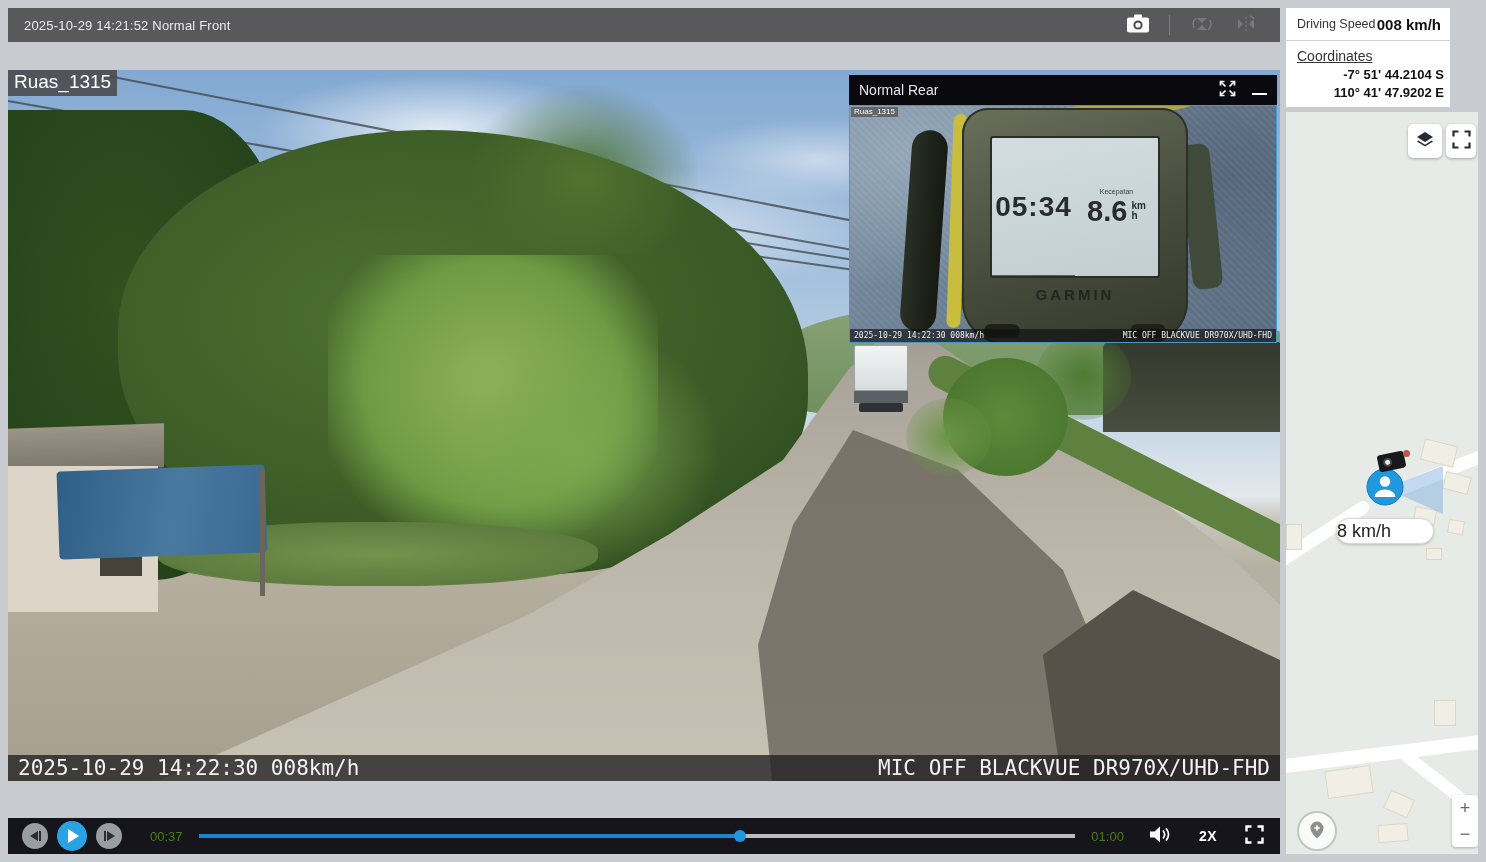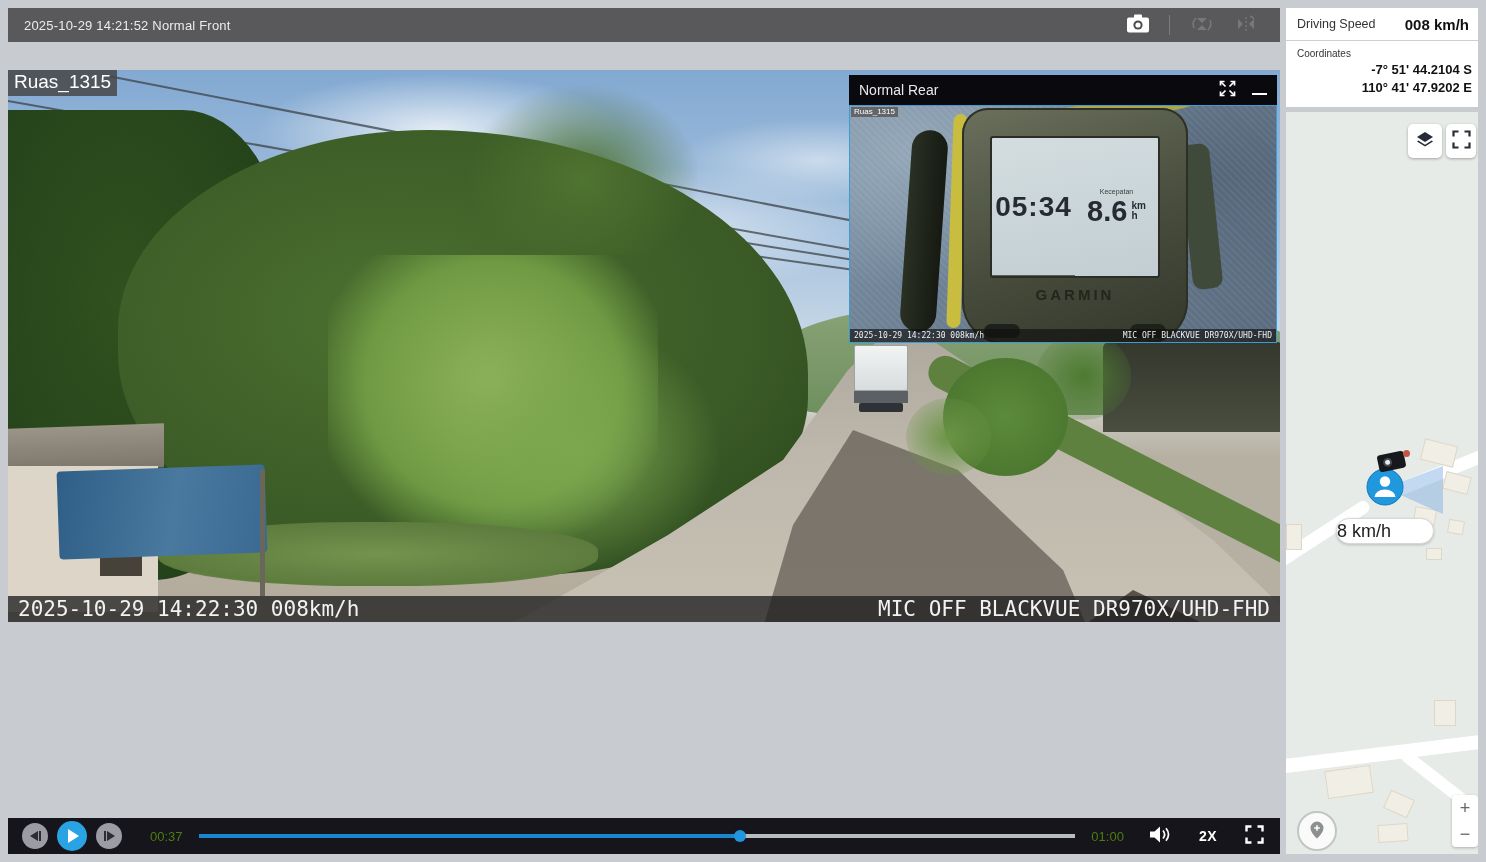--- a/index.html
+++ b/index.html
@@ -7,21 +7,21 @@
   .app { position:relative; width:1486px; height:862px; background:#c8ccd0; outline:1px solid #9fa4a8; overflow:hidden; }
 
   
   .topbar { position:absolute; left:8px; top:8px; width:1272px; height:34px; background:#59595b; display:flex; align-items:center; padding:0 16px; }
   .topbar-title { color:#ececec; font-size:13px; letter-spacing:.2px; }
   .topbar-right { margin-left:auto; display:flex; align-items:center; gap:20px; padding-right:6px; }
   .tb-btn { display:flex; align-items:center; justify-content:center; background:none; border:none; cursor:pointer; }
   .tb-divider { width:1px; height:20px; background:#7c7c7e; }
 
   
-  .video { position:absolute; left:8px; top:70px; width:1272px; height:552px; overflow:hidden; background:#9db8d4;padding-left:26px; }
+  .video { position:absolute; left:8px; top:70px; width:1272px; height:711px; overflow:hidden; background:#9db8d4;padding-left:26px; }
   .s { position:absolute; }
   .sky { inset:0; background:linear-gradient(180deg,#83a9d2 0%,#a6c2de 30%,#cddbe8 52%,#e2e8ec 60%,#c9c7bd 63%,#b5b0a2 70%); }
   .clouds { inset:0; background:
     radial-gradient(ellipse 230px 70px at 90px 120px, rgba(255,255,255,.9), transparent 70%),
     radial-gradient(ellipse 260px 80px at 430px 60px, rgba(255,255,255,.75), transparent 70%),
     radial-gradient(ellipse 300px 90px at 660px 160px, rgba(255,255,255,.55), transparent 70%),
     radial-gradient(ellipse 200px 60px at 810px 90px, rgba(255,255,255,.5), transparent 70%); }
   .wire { height:2px; background:#3c4146; opacity:.75; transform-origin:left center; }
   .w1 { left:0; top:30px; width:1280px; transform:rotate(10deg); }
   .w2 { left:0; top:55px; width:1280px; transform:rotate(9deg); }
@@ -101,25 +101,25 @@
   .time-label { color:#4d7c0f; font-size:13px; }
   .cur-time { margin-left:28px; }
   .track { position:relative; flex:1; height:4px; background:#babdc0; margin:0 16px; cursor:pointer; }
   .played { position:absolute; left:0; top:0; height:4px; background:#1a86d0; }
   .thumb { position:absolute; top:-4px; width:12px; height:12px; border-radius:50%; background:#2196df; transform:translateX(-50%); }
   .vol { margin-left:26px; background:none; border:none; cursor:pointer; display:flex; }
   .speed2x { margin-left:28px; color:#fff; font-size:14px; font-weight:bold; letter-spacing:.5px; background:none; border:none; cursor:pointer; }
   .fs-btn { margin-left:28px; background:none; border:none; cursor:pointer; display:flex; }
 
   
-  .info-panel { position:absolute; left:1286px; top:8px; width:192px; height:99px; background:#fff; }
+  .info-panel { position:absolute; left:1286px; top:8px; width:164px; height:99px; background:#fff; }
   .info-row1 { height:33px; display:flex; align-items:center; justify-content:space-between; padding:0 9px 0 11px; border-bottom:1px solid #cfcfcf; }
   .info-label { font-size:12.5px; color:#333; }
   .info-speed { font-size:15px; font-weight:bold; color:#111; }
-  .coords-label { padding:7px 0 2px 11px; font-size:10px; color:#333; }
+  .coords-label { padding:7px 0 2px 11px; font-size:14px; color:#333;text-decoration:underline; }
   .coord-val { text-align:right; padding-right:6px; font-size:13px; font-weight:bold; color:#111; line-height:18px; }
 
   .map { position:absolute; left:1286px; top:112px; width:192px; height:742px; background:#e7ebe8; overflow:hidden; }
   .m { position:absolute; }
   .road-seg { background:#fff; border-radius:6px; transform-origin:left top; }
   .bldg { background:#f1eee6; border:1px solid #dcd7c6; }
   .map-btn { position:absolute; width:34px; height:34px; background:#fff; border:none; border-radius:5px; box-shadow:0 1px 3px rgba(0,0,0,.3); display:flex; align-items:center; justify-content:center; cursor:pointer; }
   .speed-pill { position:absolute; left:50px; top:406px; width:98px; height:26px; background:#fff; border:1px solid #d8d8d8; border-radius:13px; box-shadow:0 1px 3px rgba(0,0,0,.2); font-size:18px; color:#1c1c1c; text-align:left; line-height:25px; }
   .marker-cone { left:97px; top:352px; }
   .marker-circle { left:80px; top:356px; width:38px; height:38px; }

